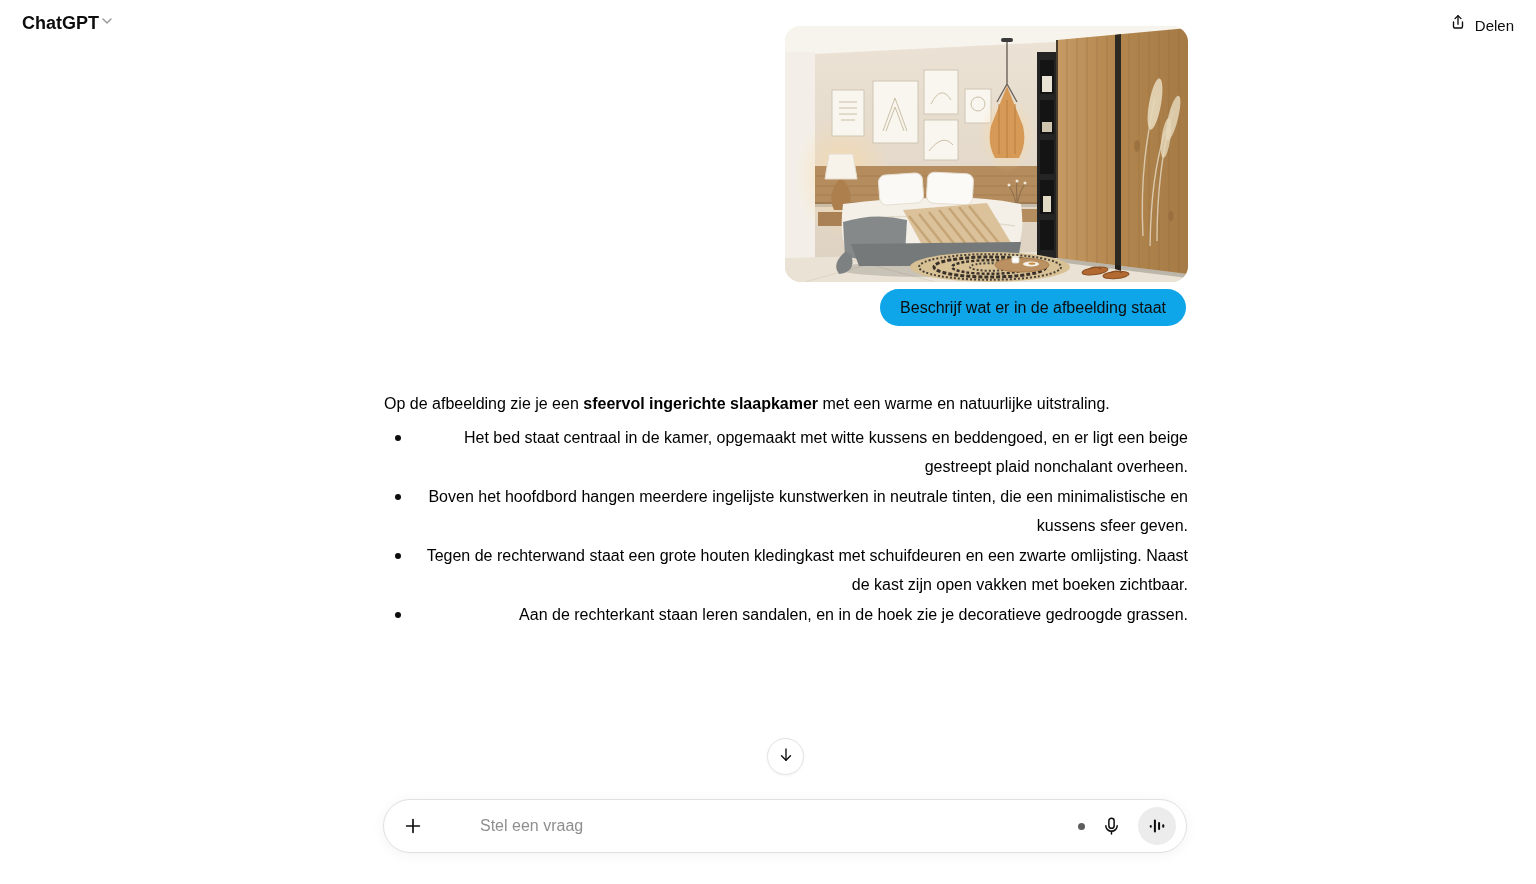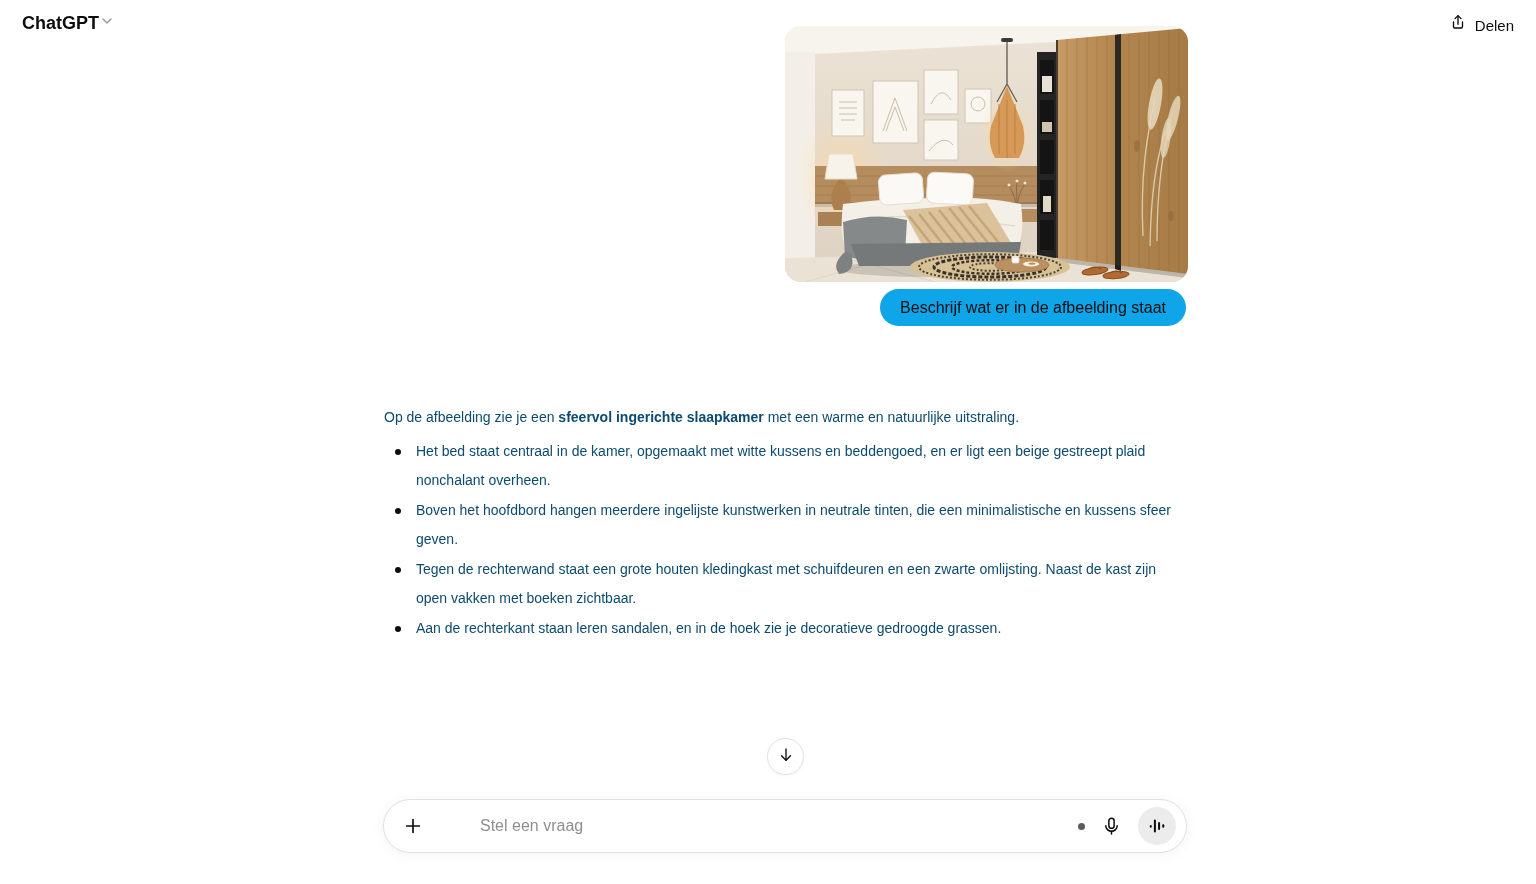--- a/index.html
+++ b/index.html
@@ -14,26 +14,26 @@
   .app-title .name { font-size:18px; font-weight:600; color:#0d0d0d; }
   .share-btn { display:flex; align-items:flex-end; gap:8px; font-size:15px; cursor:pointer; }
 
   
   .user-image { position:absolute; top:26px; left:785px; width:403px; height:256px;
     border-radius:16px; overflow:hidden; cursor:pointer; }
   .user-bubble { position:absolute; top:289px; right:350px; background:#0ea5e9;
     border-radius:24px; padding:8px 20px; font-size:16px; line-height:21px; }
 
   
-  .assistant { position:absolute; top:403px; left:384px; width:804px;
-    font-size:14px; line-height:29.5px; color:#0c4a6e; }
+  .assistant { position:absolute; top:389px; left:384px; width:804px;
+    font-size:16px; line-height:29.5px; color:#000000; }
   .assistant p { margin:0 0 4px 0; }
   .assistant strong { font-weight:700; }
   .assistant ul { list-style:none; }
-  .assistant li { position:relative; padding-left:32px; }
+  .assistant li { position:relative; padding-left:32px;text-align:right; }
   .assistant li::before { content:""; position:absolute; left:11px; top:12px;
     width:6px; height:6px; border-radius:50%; background:#0d0d0d; }
 
   
   .scroll-down { position:absolute; left:767px; top:738px; width:37px; height:37px;
     border-radius:50%; background:#fff; border:1px solid #e3e3e3; z-index:5;
     display:flex; align-items:center; justify-content:center; cursor:pointer;
     box-shadow:0 1px 3px rgba(0,0,0,.05); }
 
   

